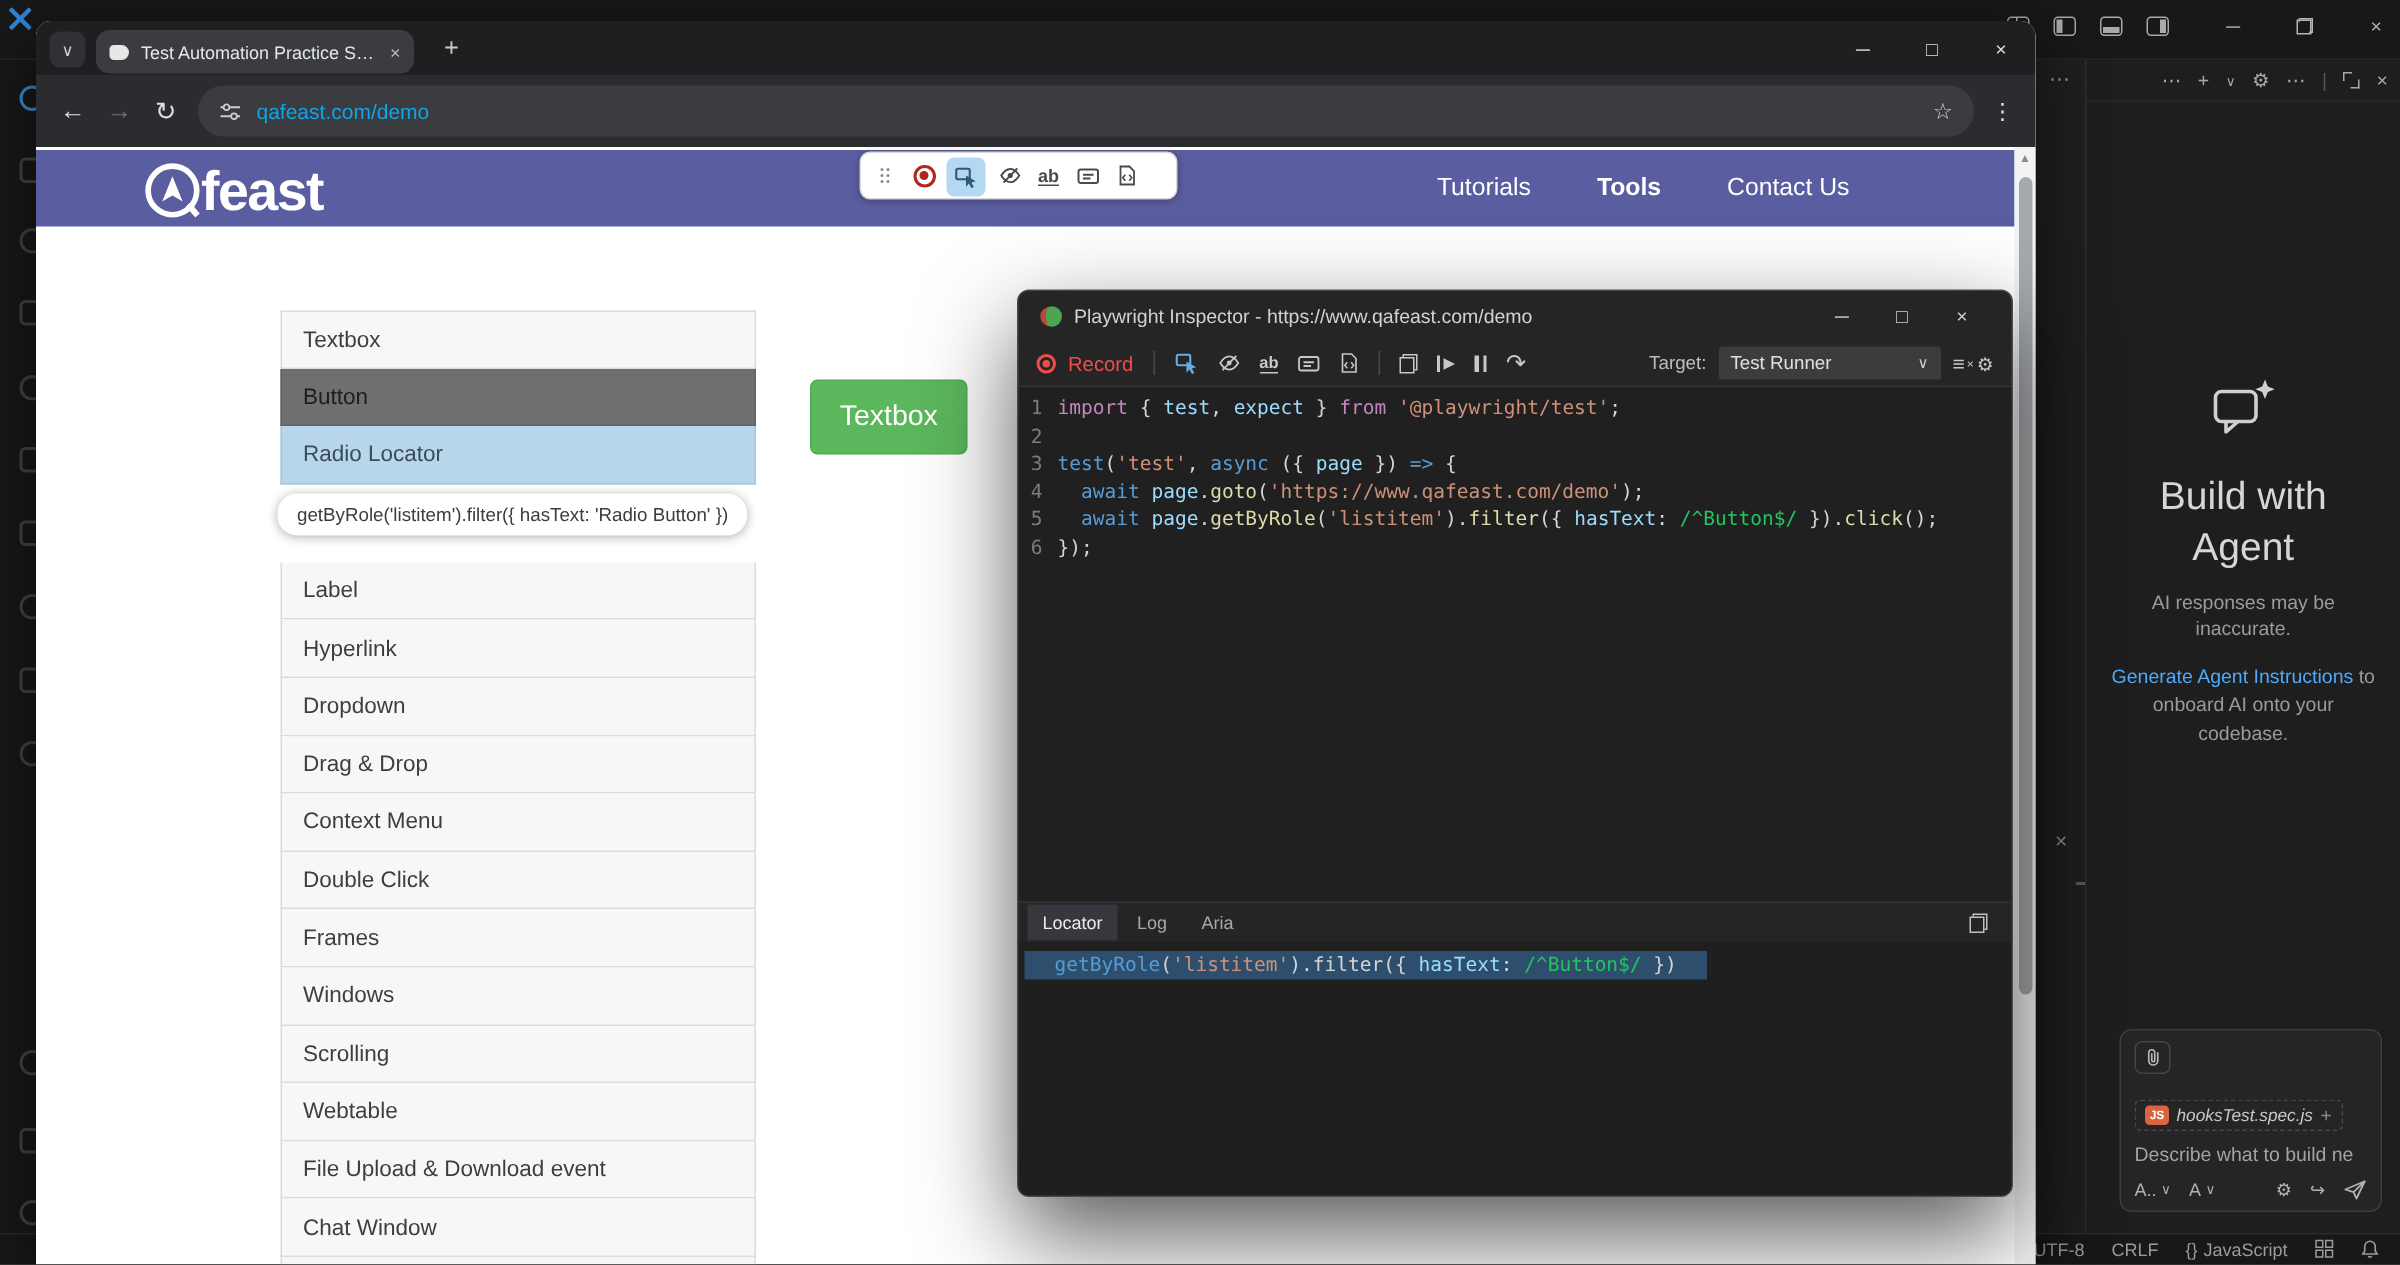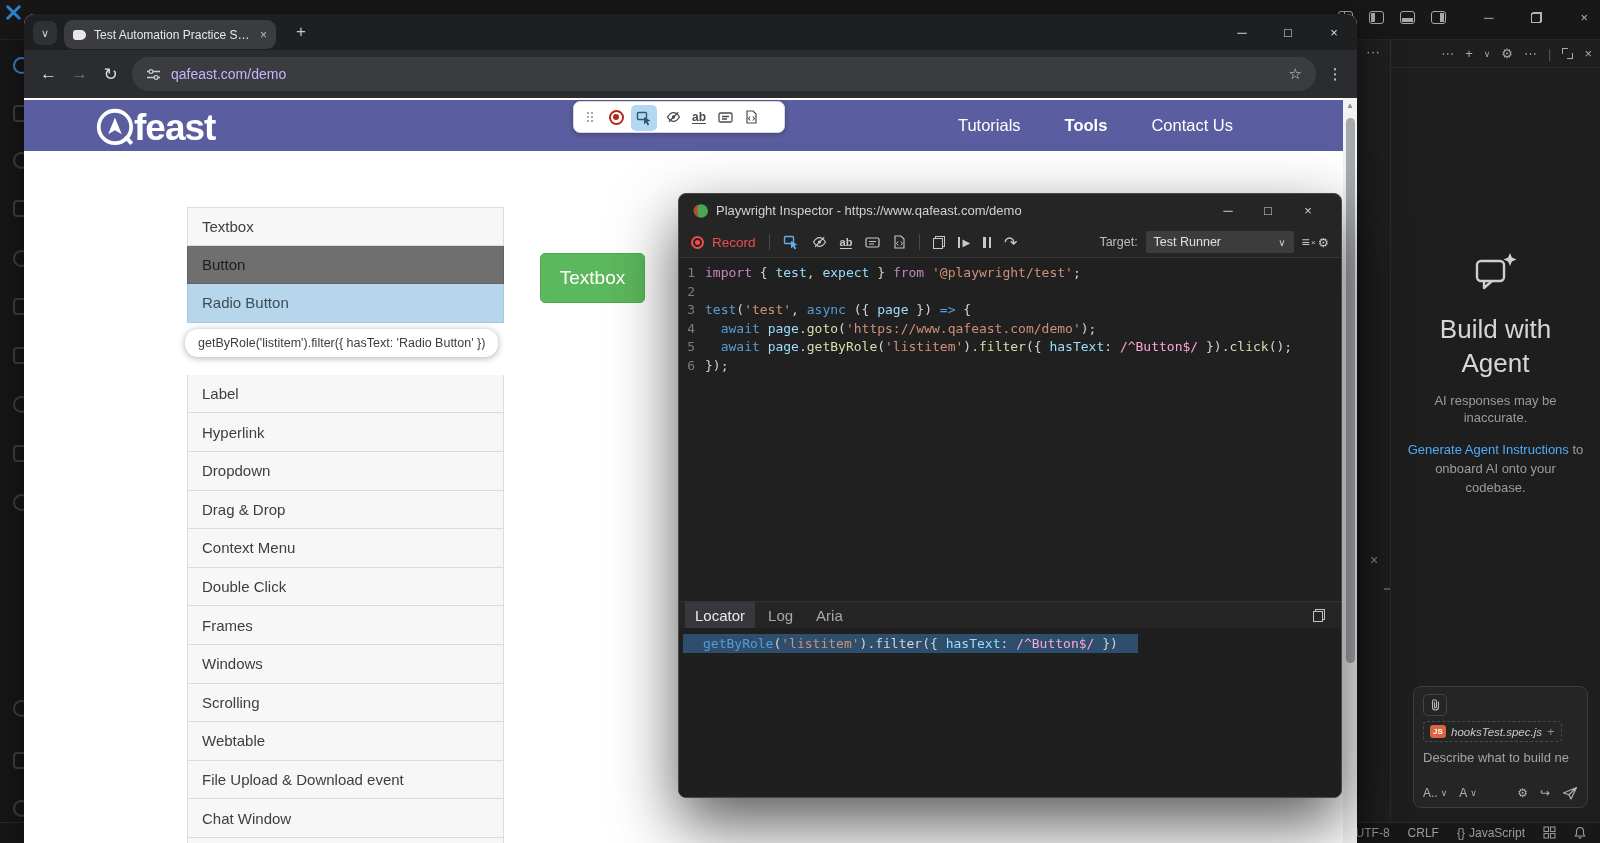--- a/index.html
+++ b/index.html
@@ -38,21 +38,21 @@
   .ic-expand{width:11px;height:11px;position:relative;display:inline-block}
   .ic-expand::before{content:"";position:absolute;left:0;top:0;width:5px;height:5px;border-left:1px solid #a8a8a8;border-top:1px solid #a8a8a8}
   .ic-expand::after{content:"";position:absolute;right:0;bottom:0;width:5px;height:5px;border-right:1px solid #a8a8a8;border-bottom:1px solid #a8a8a8}
   .chat-center{position:absolute;left:0;right:0;top:212px;text-align:center}
   .chat-title{margin-top:14px;font-size:26px;line-height:34px;color:#d6d6d6}
   .chat-sub{margin-top:12px;font-size:13px;line-height:17px;color:#9b9b9b}
   .chat-link-p{margin:14px auto 0;width:178px;font-size:13px;line-height:19px;color:#9b9b9b}
   .chat-link-p a{color:#4daafc;text-decoration:none}
   .chat-input{position:absolute;left:22px;right:12px;top:646px;height:122px;background:#252525;border:1px solid #3d3d3d;border-radius:8px;padding:7px 9px}
   .clip-btn{width:24px;height:22px;border:1px solid #454545;border-radius:5px;color:#b9b9b9;display:inline-flex;align-items:center;justify-content:center}
-  .chip-row{display:flex;align-items:center;gap:7px;margin-top:5px}
+  .chip-row{display:flex;align-items:center;gap:7px;margin-top:16px}
   .file-chip{display:inline-flex;align-items:center;gap:5px;border:1px dashed #4a4a4a;border-radius:4px;padding:2px 6px}
   .js-badge{width:16px;height:13px;background:#d9643f;border-radius:3px;color:#fff;font-size:8px;font-weight:bold;display:inline-flex;align-items:center;justify-content:center}
   .chip-name{font-style:italic;font-size:11.5px;color:#c9c9c9}
   .chip-plus{color:#8a8a8a;font-size:13px}
   .chat-ph{margin-top:8px;font-size:13px;color:#a3a3a3;white-space:nowrap;overflow:hidden}
   .chat-tools{position:absolute;left:9px;right:9px;bottom:7px;display:flex;align-items:center;gap:12px;color:#b0b0b0;font-size:12px}
   .sel-mini{display:inline-flex;align-items:center;gap:3px}
   .push{margin-left:auto}
 
   .vs-status{position:absolute;left:0;right:0;bottom:0;height:21px;background:#181818;border-top:1px solid #2b2b2b;display:flex;align-items:flex-start;justify-content:flex-end;gap:18px;padding:3px 14px 0;color:#9b9b9b;font-size:12px}
@@ -66,21 +66,21 @@
   .b-tab .fav{width:13px;height:10px;background:#f4f4f4;border-radius:3px 5px 5px 3px;flex:none;opacity:.93}
   .b-tab .t{flex:1;white-space:nowrap;overflow:hidden;text-overflow:ellipsis}
   .b-tab .x{color:#b9bcbf;font-size:12px;flex:none}
   .b-newtab{position:absolute;left:272px;top:8px;color:#c6c9cc;font-size:17px}
   .b-controls{position:absolute;right:0;top:0;height:36px;display:flex;align-items:center;gap:0;color:#dcdedf}
   .b-controls .wc{width:46px;text-align:center;font-size:13px}
   .b-toolbar{position:absolute;left:0;right:0;top:36px;height:48px;background:#2b2c2f;display:flex;align-items:center;padding:0 9px;color:#dddfe1}
   .nav-ic{width:31px;text-align:center;font-size:17px}
   .nav-ic.dis{color:#6e7174}
   .url-pill{flex:1;height:34px;background:#3a3c40;border-radius:17px;margin:0 6px 0 6px;display:flex;align-items:center;padding:0 14px;gap:10px}
-  .url-txt{flex:1;font-size:14px;color:#c4b5fd}
+  .url-txt{flex:1;font-size:14px;color:#0ea5e9}
   .star{font-size:15px;color:#cfd1d4}
   .kebab{width:26px;text-align:center;font-size:15px;color:#dfe0e2}
 
   .webpage{position:absolute;left:0;right:0;top:84px;bottom:0;background:#fff;overflow:hidden}
   .ph{position:absolute;left:0;top:2px;width:1319px;height:51px;background:#5a5d9f}
   .logo{position:absolute;left:70px;top:5px;display:flex;align-items:center;color:#fff}
   .logo-txt{font-size:37px;font-weight:bold;letter-spacing:-1px;margin-left:-4px}
   .site-nav{position:absolute;right:110px;top:16px;display:flex;gap:44px;color:#fff;font-size:16.5px}
   .site-nav .nav-item.active{font-weight:bold}
 
@@ -127,22 +127,22 @@
   .ic-resume b{font-size:10px;font-weight:normal}
   .pi-target{margin-left:auto;display:flex;align-items:center;gap:8px;font-size:12.5px;color:#bdbdbd}
   .pi-select{width:148px;height:22px;background:#3c3c3c;border-radius:2px;display:flex;align-items:center;padding:0 8px;color:#e0e0e0}
   .pi-select .cv{margin-left:auto;font-size:10px;color:#cfcfcf}
   .ic-clear{position:relative;font-size:14px;line-height:10px}
   .ic-clear i{font-style:normal;position:absolute;right:-6px;top:1px;font-size:8px}
   .pi-code{position:absolute;left:0;right:0;top:64px;height:343px;background:#202021;font:13px/18.6px "DejaVu Sans Mono",monospace;padding-top:6px}
   .cl{display:flex}
   .ln{width:26px;text-align:right;color:#7d7d7d;flex:none;padding-right:10px;user-select:none}
   .ct{white-space:pre}
-  .tk-kw{color:#C586C0}.tk-kw2{color:#569CD6}.tk-id{color:#9CDCFE}.tk-str{color:#CE9178}.tk-fn{color:#DCDCAA}.tk-re{color:#f9a8d4}.tk-pl{color:#D4D4D4}
-  .pi-tabs{position:absolute;left:0;right:0;top:407px;height:27px;background:#252526;border-top:1px solid #333;display:flex;align-items:center;padding:0 6px;gap:3px;font-size:15px}
+  .tk-kw{color:#C586C0}.tk-kw2{color:#569CD6}.tk-id{color:#9CDCFE}.tk-str{color:#CE9178}.tk-fn{color:#DCDCAA}.tk-re{color:#22c55e}.tk-pl{color:#D4D4D4}
+  .pi-tabs{position:absolute;left:0;right:0;top:407px;height:27px;background:#252526;border-top:1px solid #333;display:flex;align-items:center;padding:0 6px;gap:3px;font-size:12px}
   .pt{padding:5px 10px;color:#a8a8a8}
   .pt.active{background:#37373d;color:#ebebeb}
   .pi-tab-copy{margin-left:auto;margin-right:10px;color:#c0c0c0}
   .pi-loc{position:absolute;left:0;right:0;top:434px;bottom:0;background:#1f1f20;padding:6px 4px;font:13px/20px "DejaVu Sans Mono",monospace}
   .sel{background:#2d4f6d;padding:2px 20px;white-space:pre}
 </style>
 </head>
 <body>
 
 <div class="screen">
@@ -353,21 +353,21 @@
 
       <div class="demo-list">
 
       <div class="row">
             <span>Textbox</span>
           </div>
           <div class="row selected">
             <span>Button</span>
           </div>
           <div class="row hover">
-            <span>Radio Button</span>
+            <span>Radio Locator</span>
           </div>
           <div class="row">
             <span>Label</span>
           </div>
           <div class="row">
             <span>Hyperlink</span>
           </div>
           <div class="row">
             <span>Dropdown</span>
           </div>

